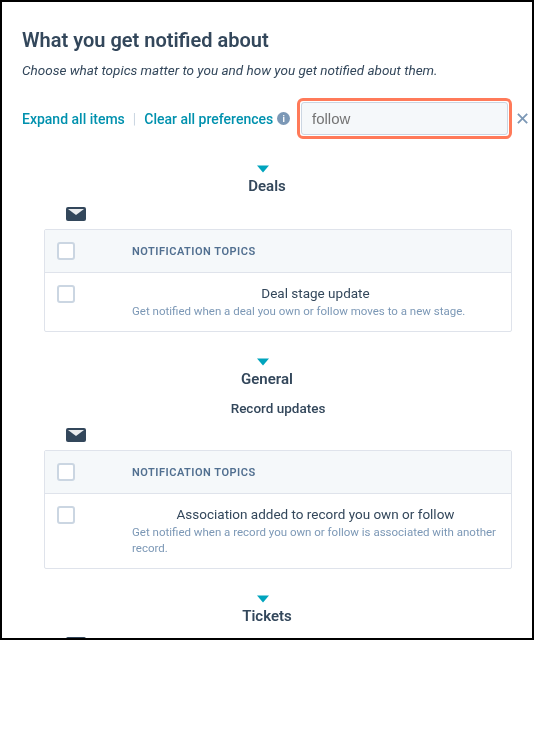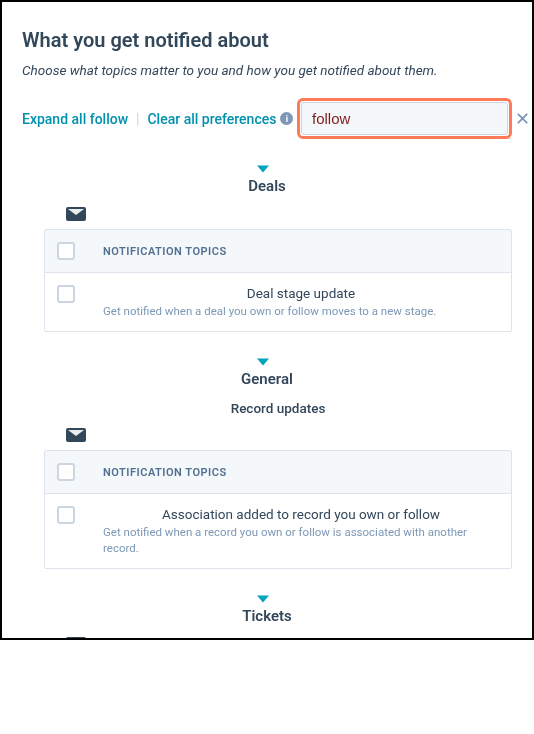--- a/index.html
+++ b/index.html
@@ -70,21 +70,21 @@
     border-radius: 3px;
     background: #f5f8fa;
     padding: 6px 8px;
   }
   .search-inner input {
     flex: 1;
     border: none;
     background: transparent;
     outline: none;
     font-size: 15px;
-    color: #7f1d1d;
+    color: #737373;
   }
   .clear-x {
     color: #7c98b6;
     font-size: 18px;
     cursor: pointer;
     line-height: 1;
     padding: 0 2px;
   }
   .section {
     margin-bottom: 22px;
@@ -141,20 +141,21 @@
   .table {
     margin-left: 22px;
     border: 1px solid #dfe3eb;
     border-radius: 2px;
   }
   .row {
     display: flex;
     align-items: flex-start;
     padding: 12px 12px;
     border-top: 1px solid #dfe3eb;
+    gap: 29px;
   }
   .row:first-child { border-top: none; }
   .row.header-row {
     background: #f5f8fa;
     align-items: center;
   }
   .checkbox {
     width: 18px; height: 18px;
     border: 2px solid #cbd6e2;
     border-radius: 3px;
@@ -187,21 +188,21 @@
 </style>
 </head>
 <body>
 
 <div class="page">
 
   <h1>What you get notified about</h1>
   <div class="subtitle">Choose what topics matter to you and how you get notified about them.</div>
 
   <div class="toolbar">
-    <span class="link">Expand all follow</span>
+    <span class="link">Expand all items</span>
     <span class="sep">|</span>
     <span class="link">Clear all preferences</span>
     <span class="info-icon">i</span>
 
     <div class="search-wrap">
       <div class="search-inner">
         <input type="text" value="follow" style="">
         <span class="clear-x">✕</span>
       </div>
     </div>

